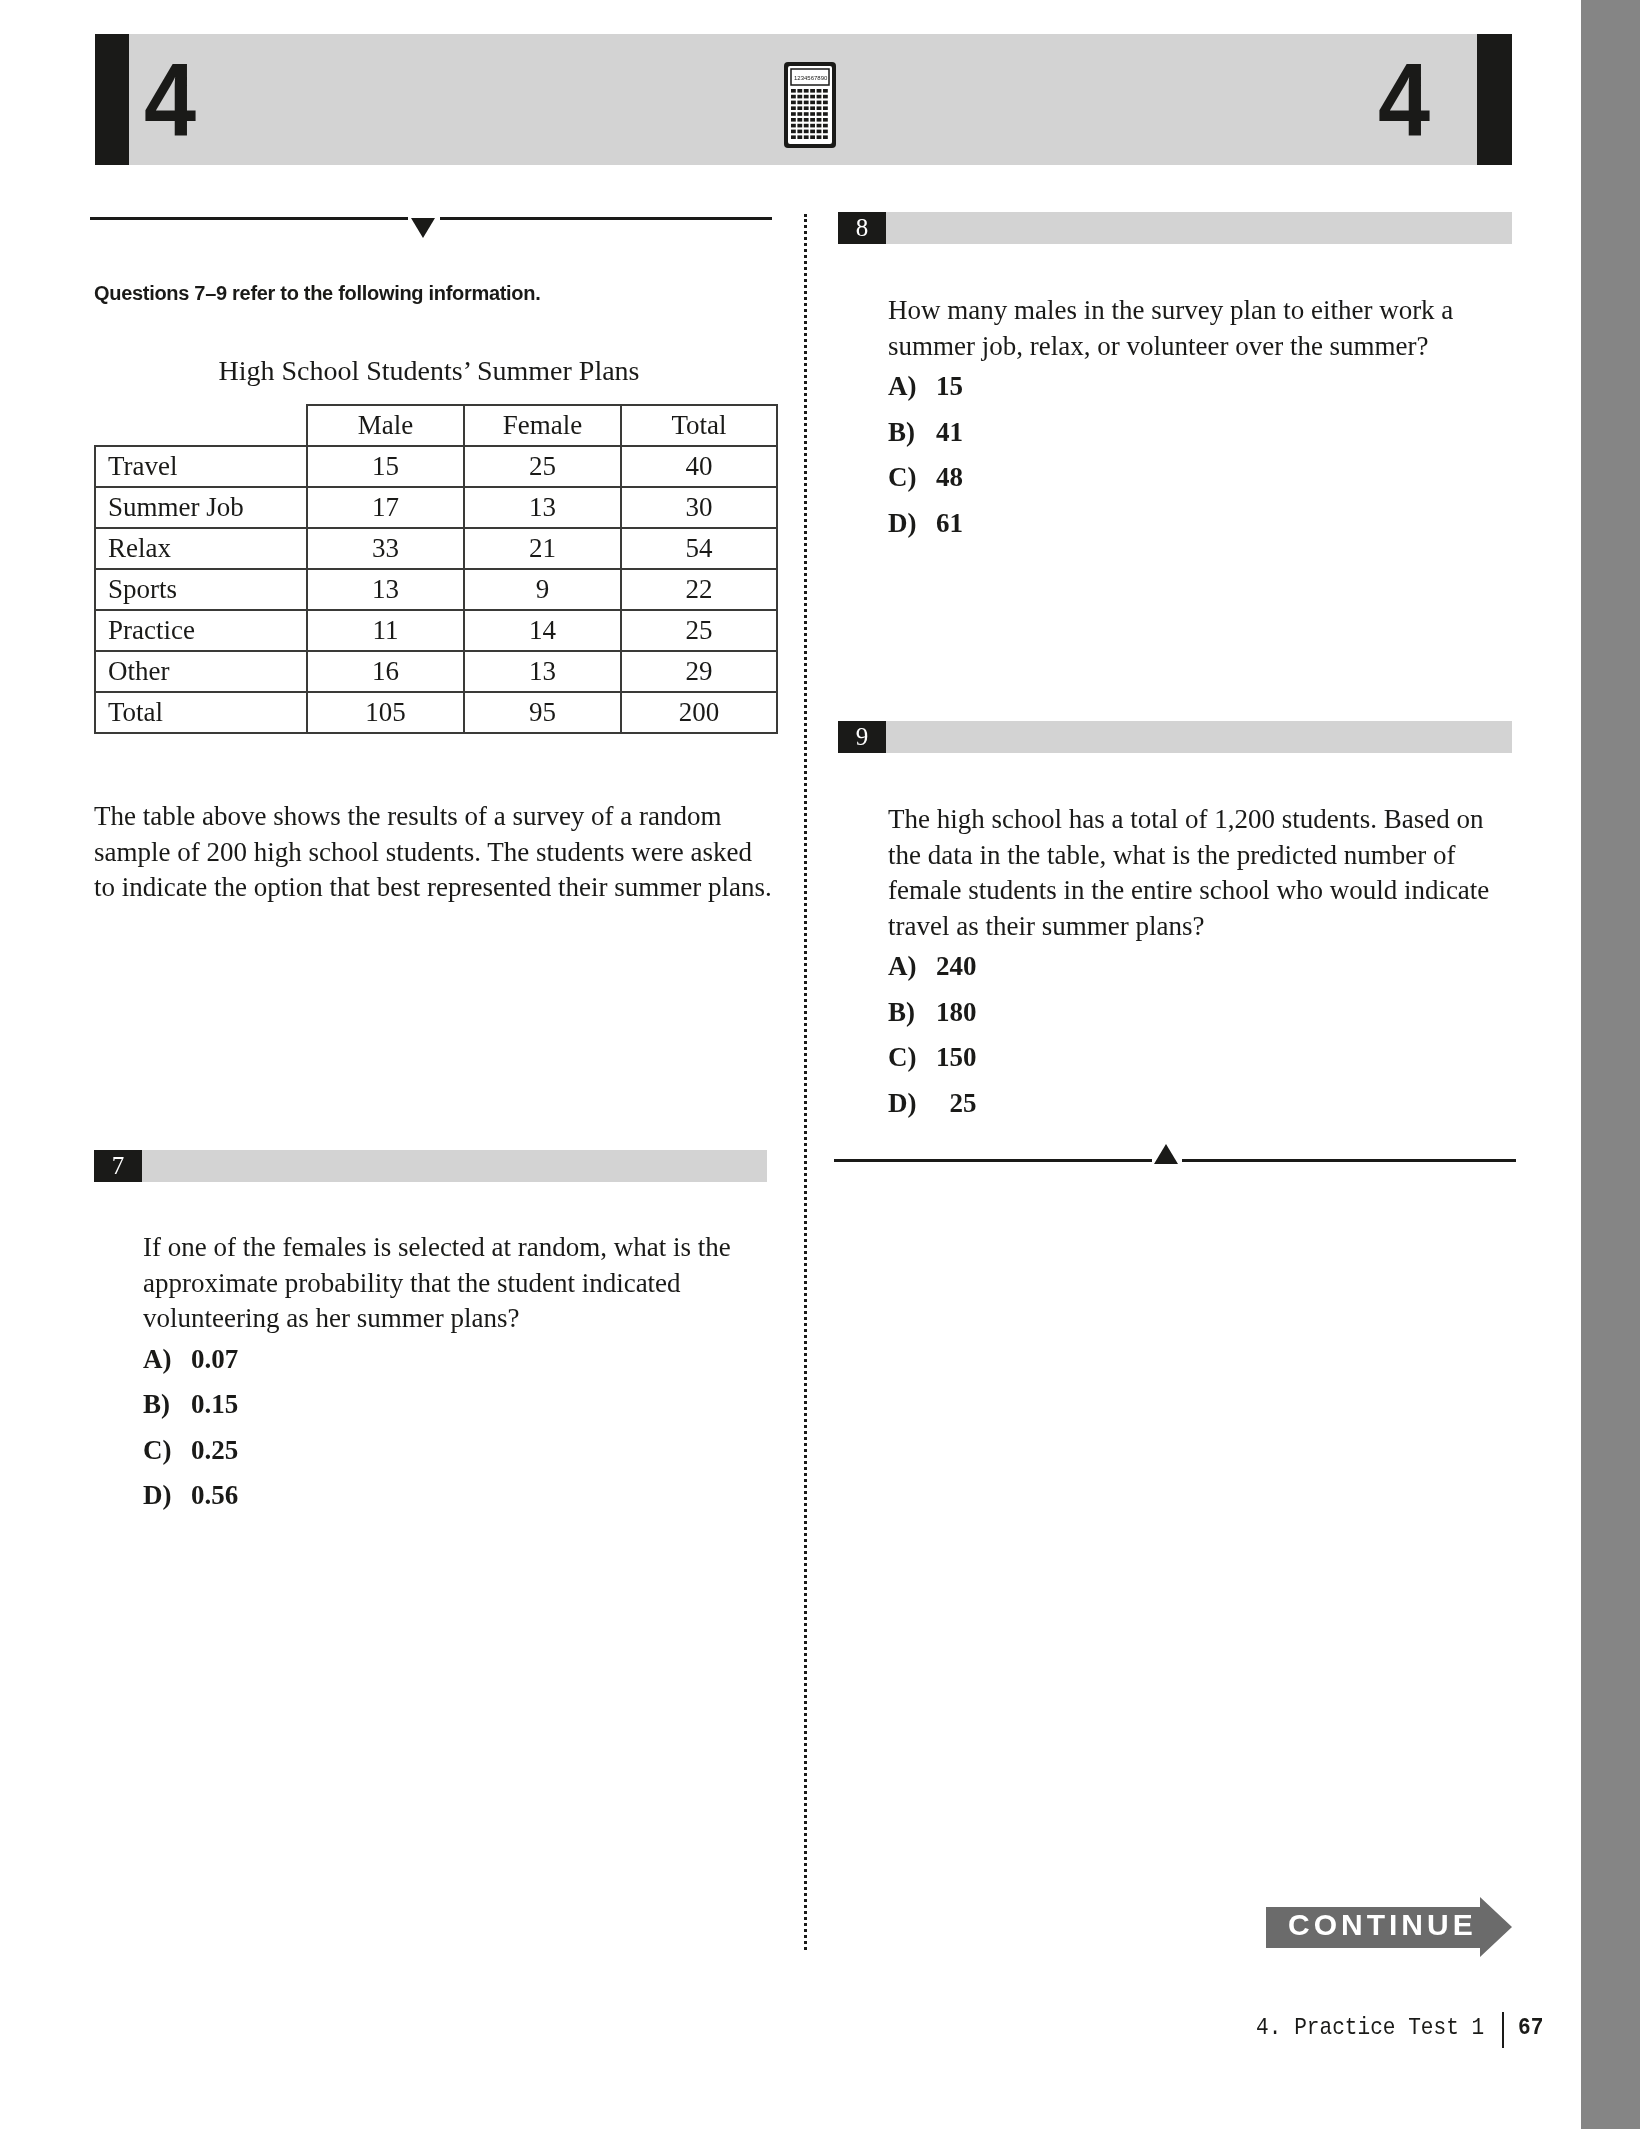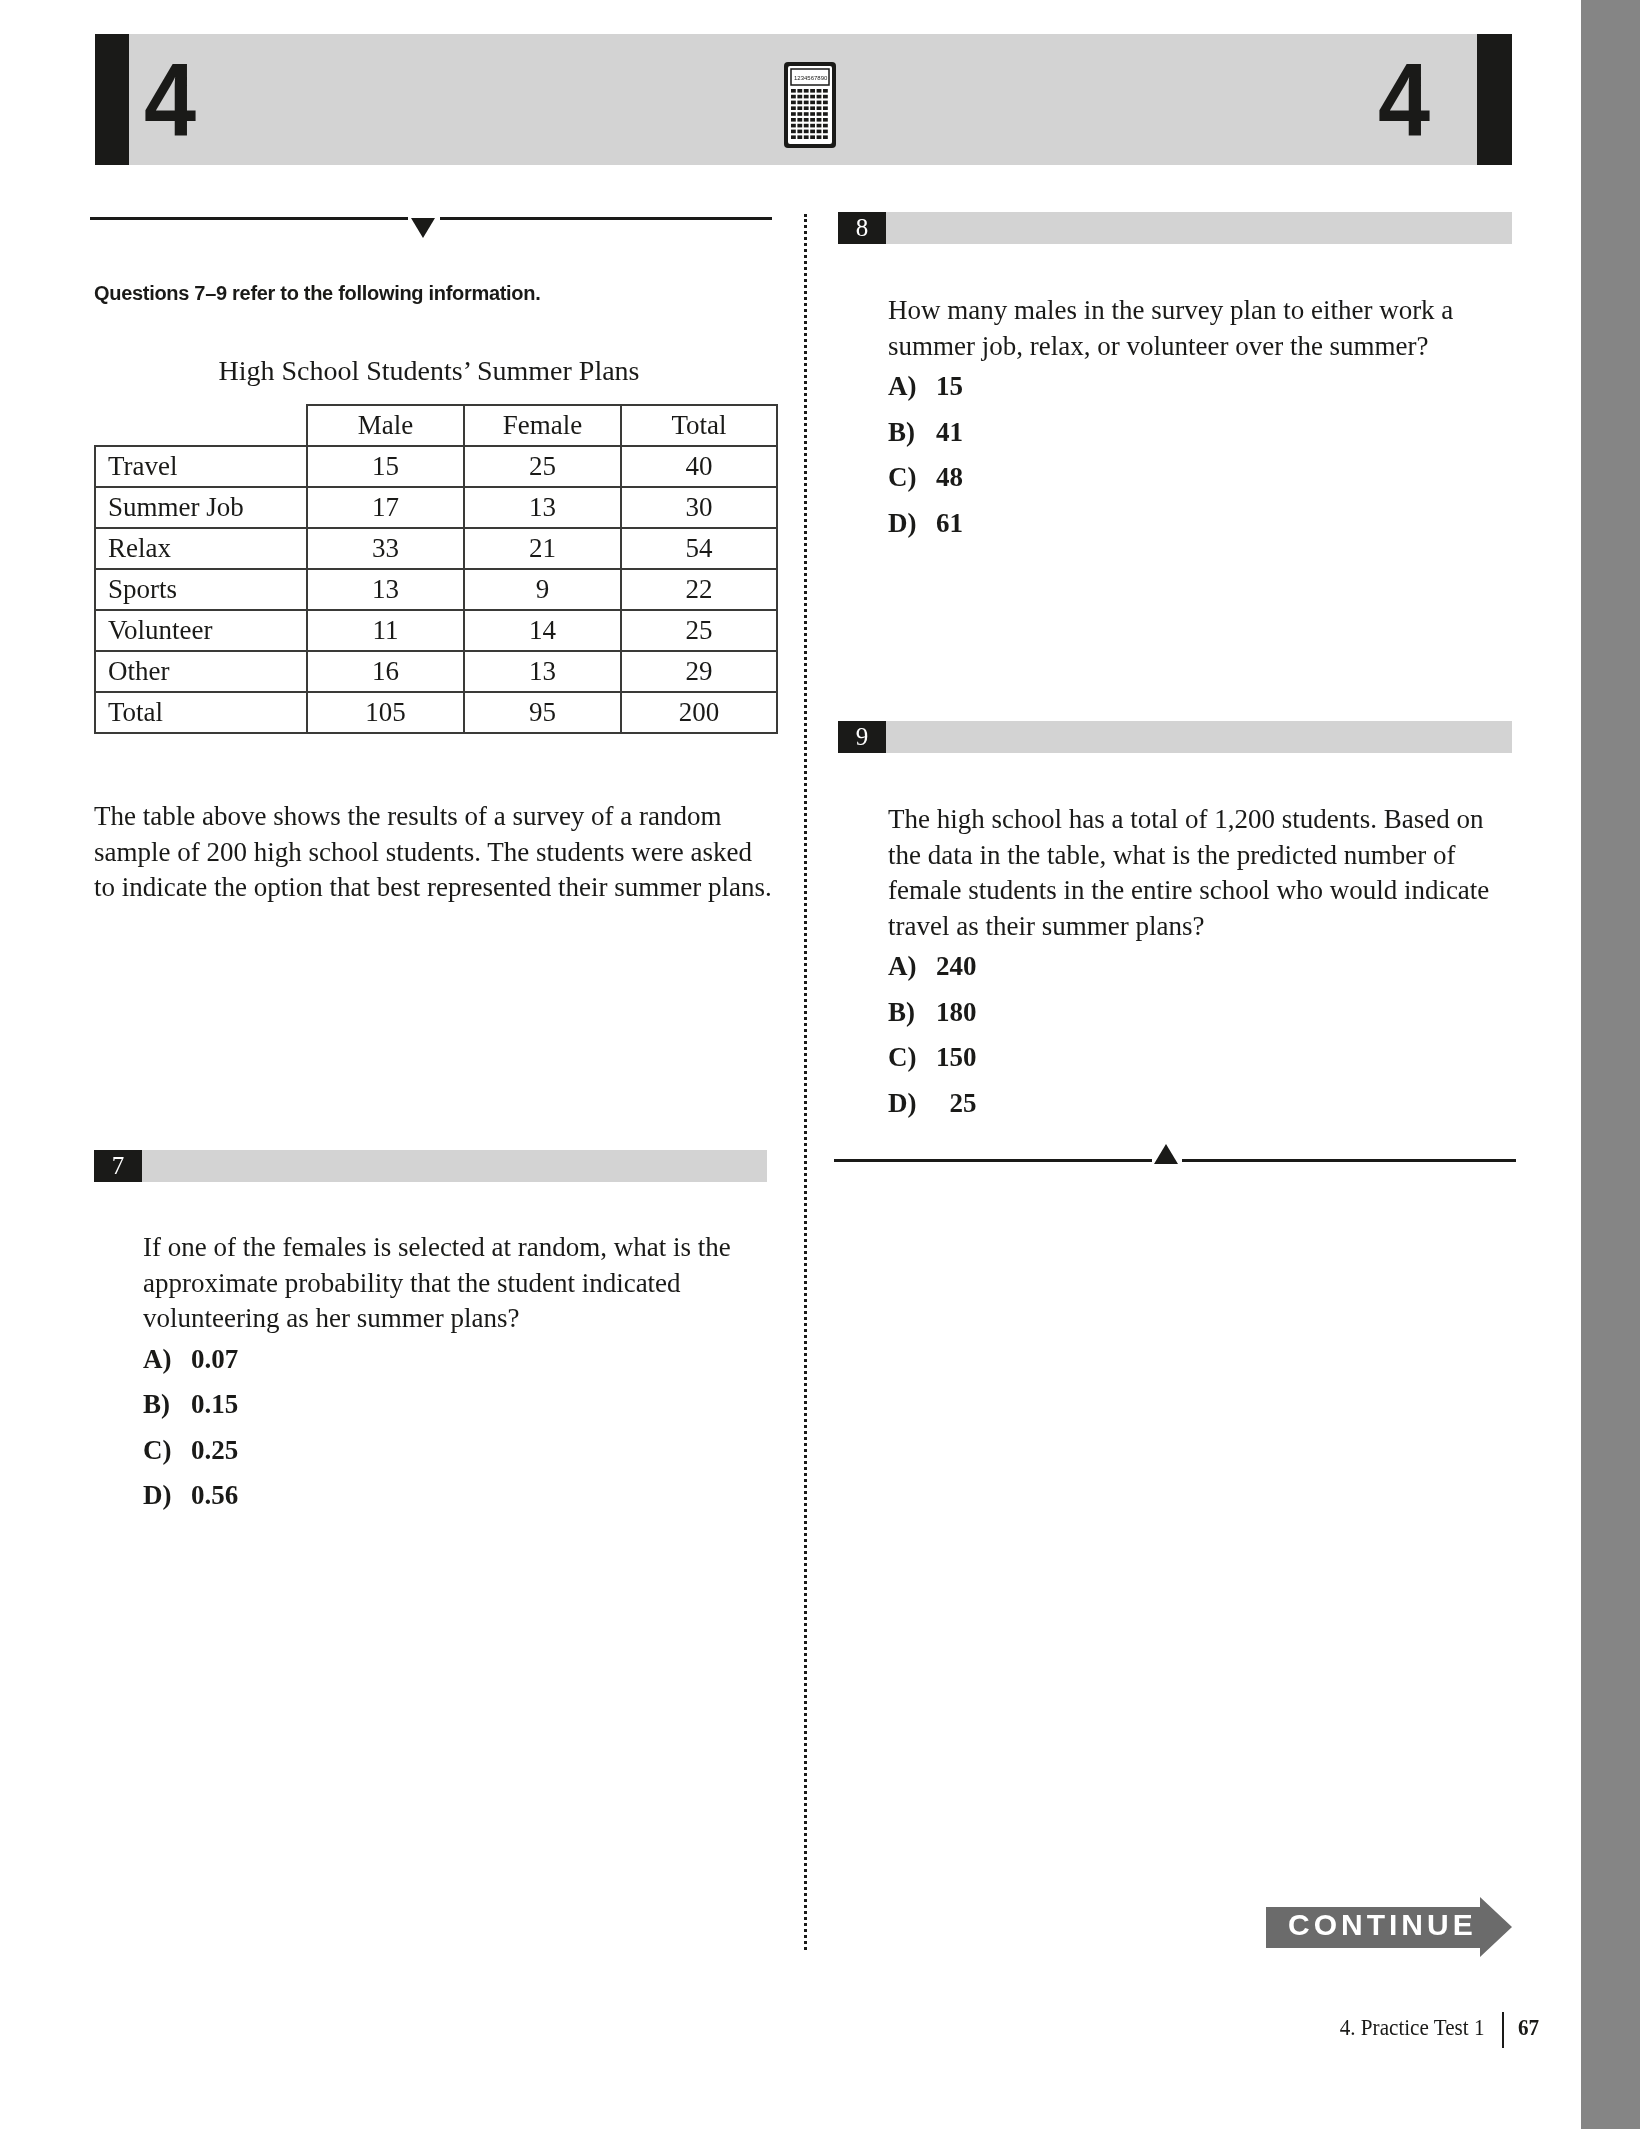--- a/index.html
+++ b/index.html
@@ -57,21 +57,21 @@
     .choice { height: 45.5px; line-height: 35px; white-space: pre; font-weight: bold; }
     .choice .letter { display: inline-block; width: 48px; }
 
     .continue {
       position: absolute; left: 1266px; top: 1897px; width: 246px; height: 60px;
     }
     .continue-label {
       position: absolute; left: 22px; top: 11px; font-family: "Liberation Sans", "DejaVu Sans", sans-serif;
       font-weight: bold; font-size: 30px; letter-spacing: 4px; color: #ffffff;
     }
-    .footer { position: absolute; top: 2010px; left: 1320px; width: 226px; height: 40px; font-family: Liberation Serif, serif; font-size: 24px; }
+    .footer { position: absolute; top: 2010px; left: 1320px; width: 226px; height: 40px; font-family: Liberation Mono, monospace; font-size: 24px; }
     .footer-text { position: absolute; right: 62px; top: 4px; transform: scaleX(0.88); transform-origin: right; white-space: nowrap; color: #1a1a18; }
     .footer-sep { position: absolute; left: 182px; top: 2px; width: 2px; height: 36px; background: #1a1a18; }
     .footer-page { position: absolute; left: 198px; top: 4px; font-weight: bold; transform: scaleX(0.88); transform-origin: left; }
   </style>
 </head>
 <body>
 
 <div class="side-strip"></div>
 
 <div class="header-band"></div>
@@ -177,21 +177,21 @@
     <td class="c2">21</td>
     <td class="c3">54</td>
   </tr>
   <tr>
     <td class="c0">Sports</td>
     <td class="c1">13</td>
     <td class="c2">9</td>
     <td class="c3">22</td>
   </tr>
   <tr>
-    <td class="c0">Volunteer</td>
+    <td class="c0">Practice</td>
     <td class="c1">11</td>
     <td class="c2">14</td>
     <td class="c3">25</td>
   </tr>
   <tr>
     <td class="c0">Other</td>
     <td class="c1">16</td>
     <td class="c2">13</td>
     <td class="c3">29</td>
   </tr>

